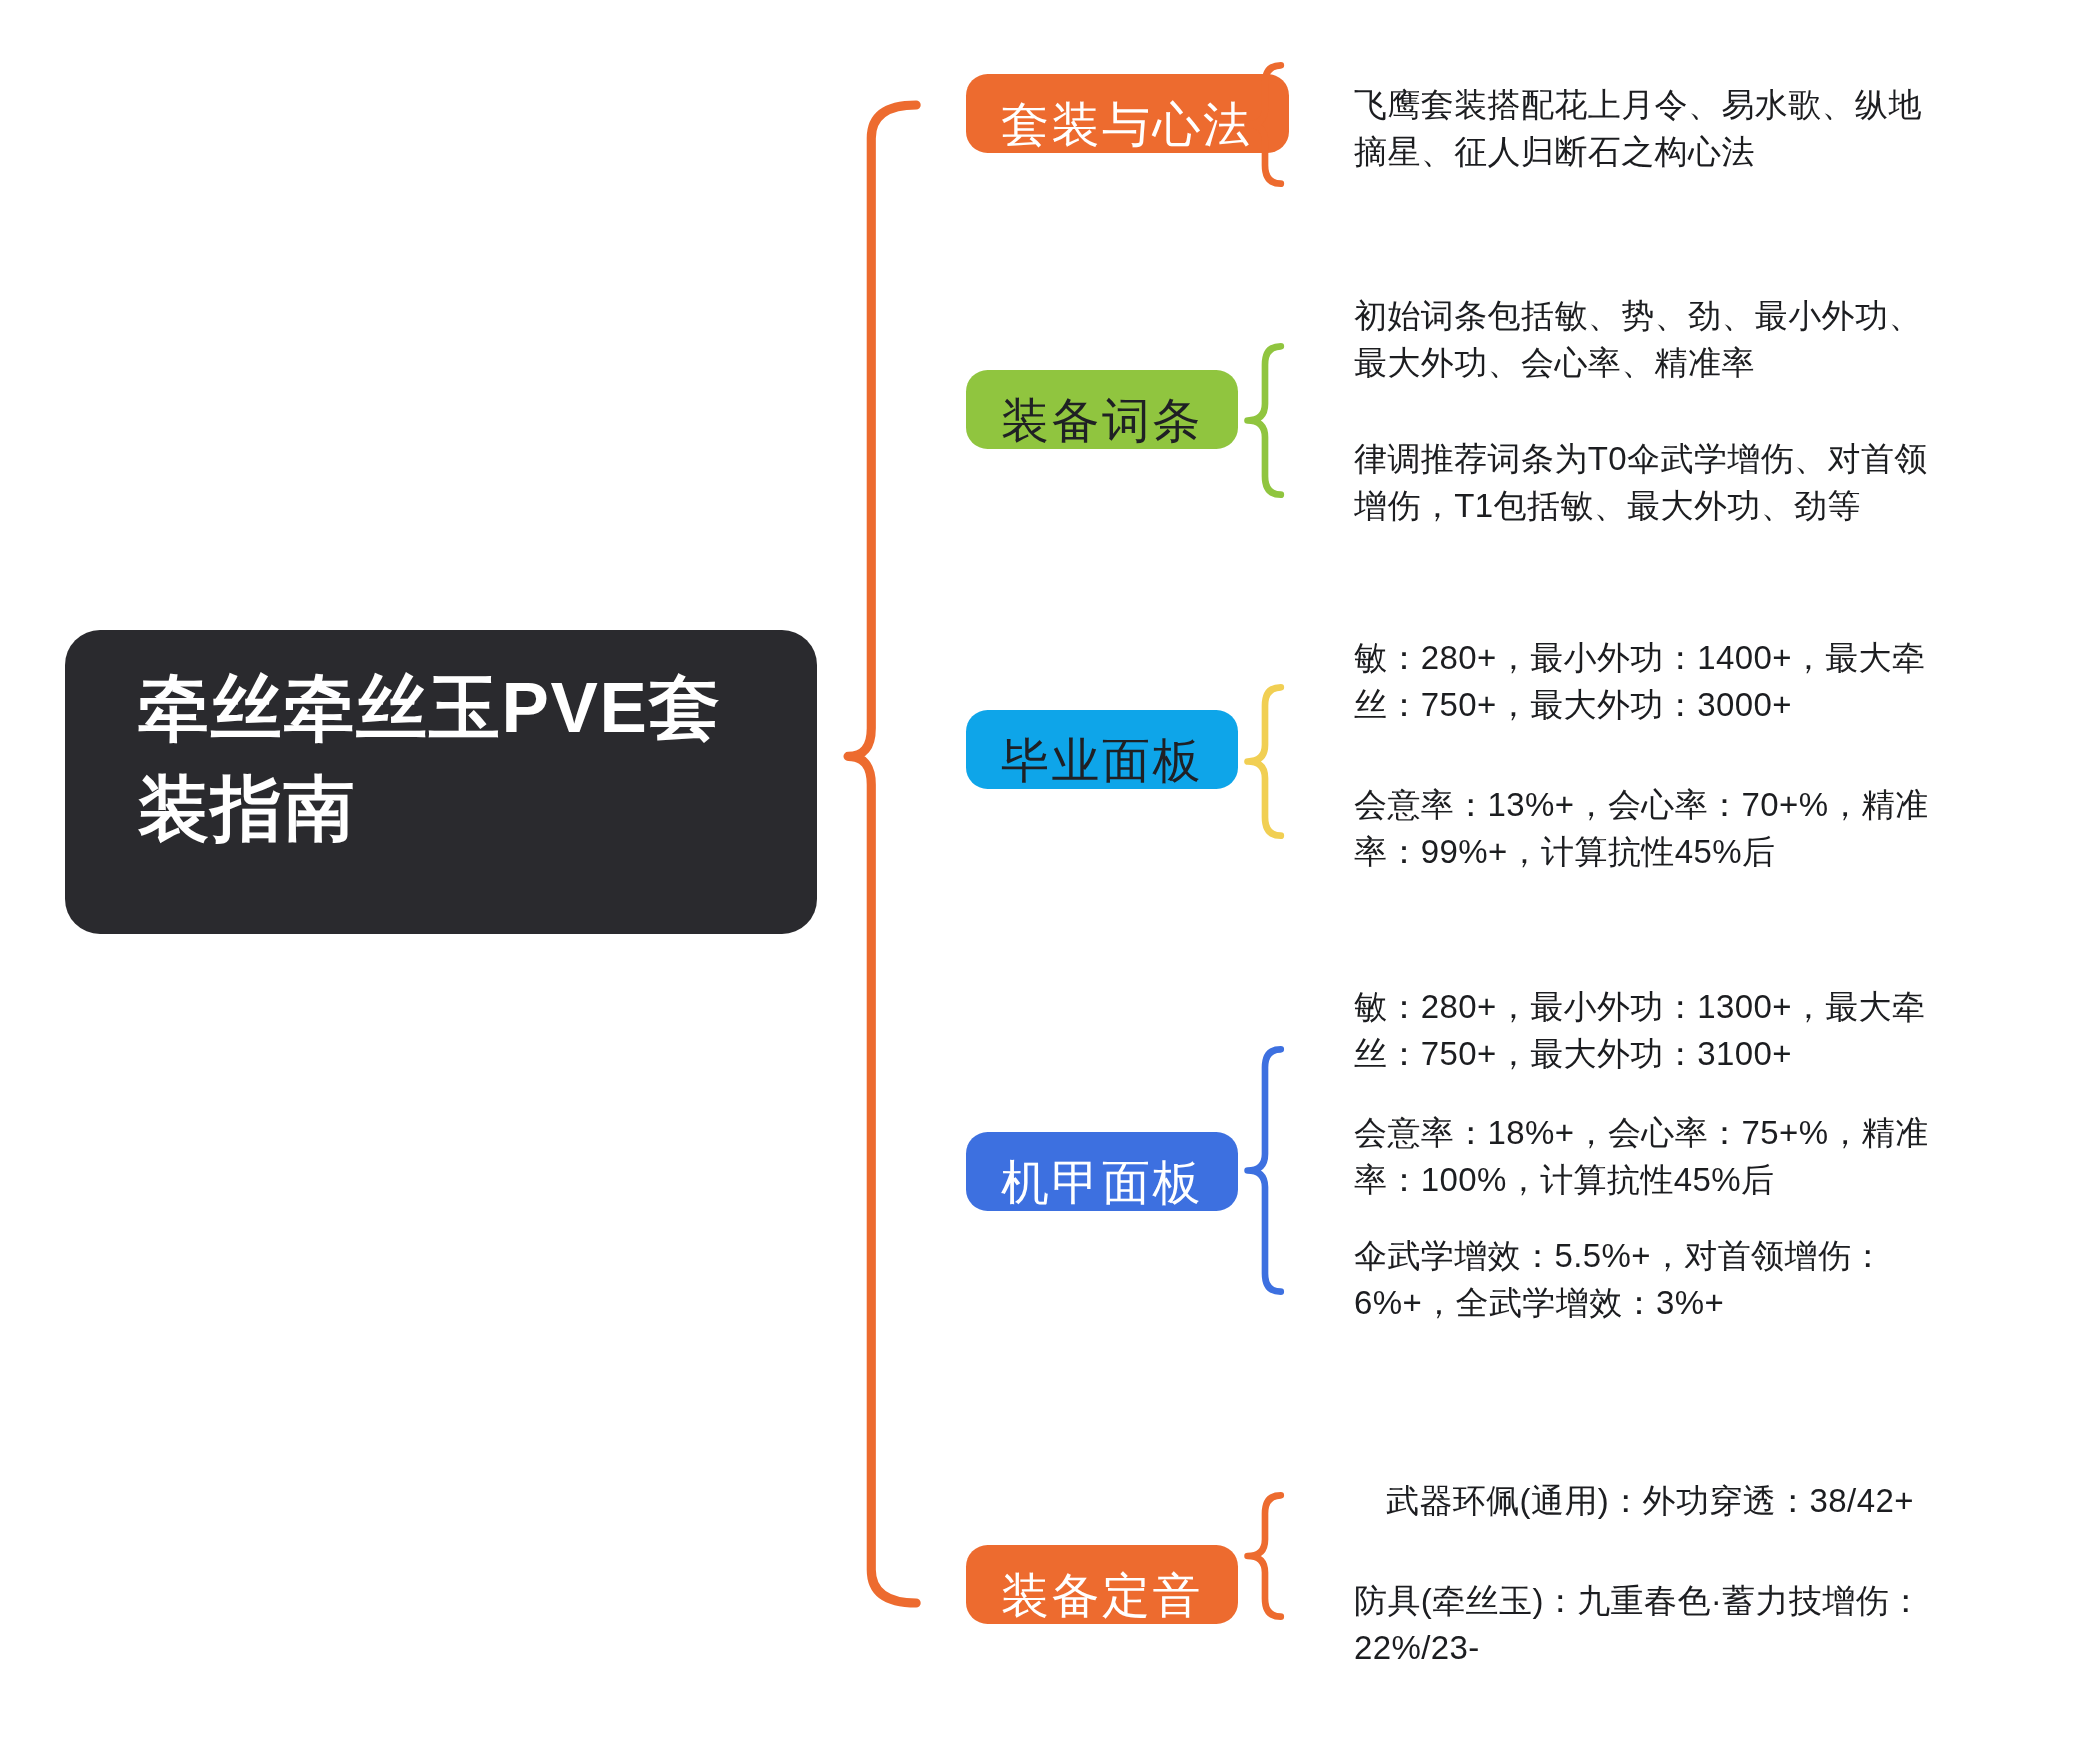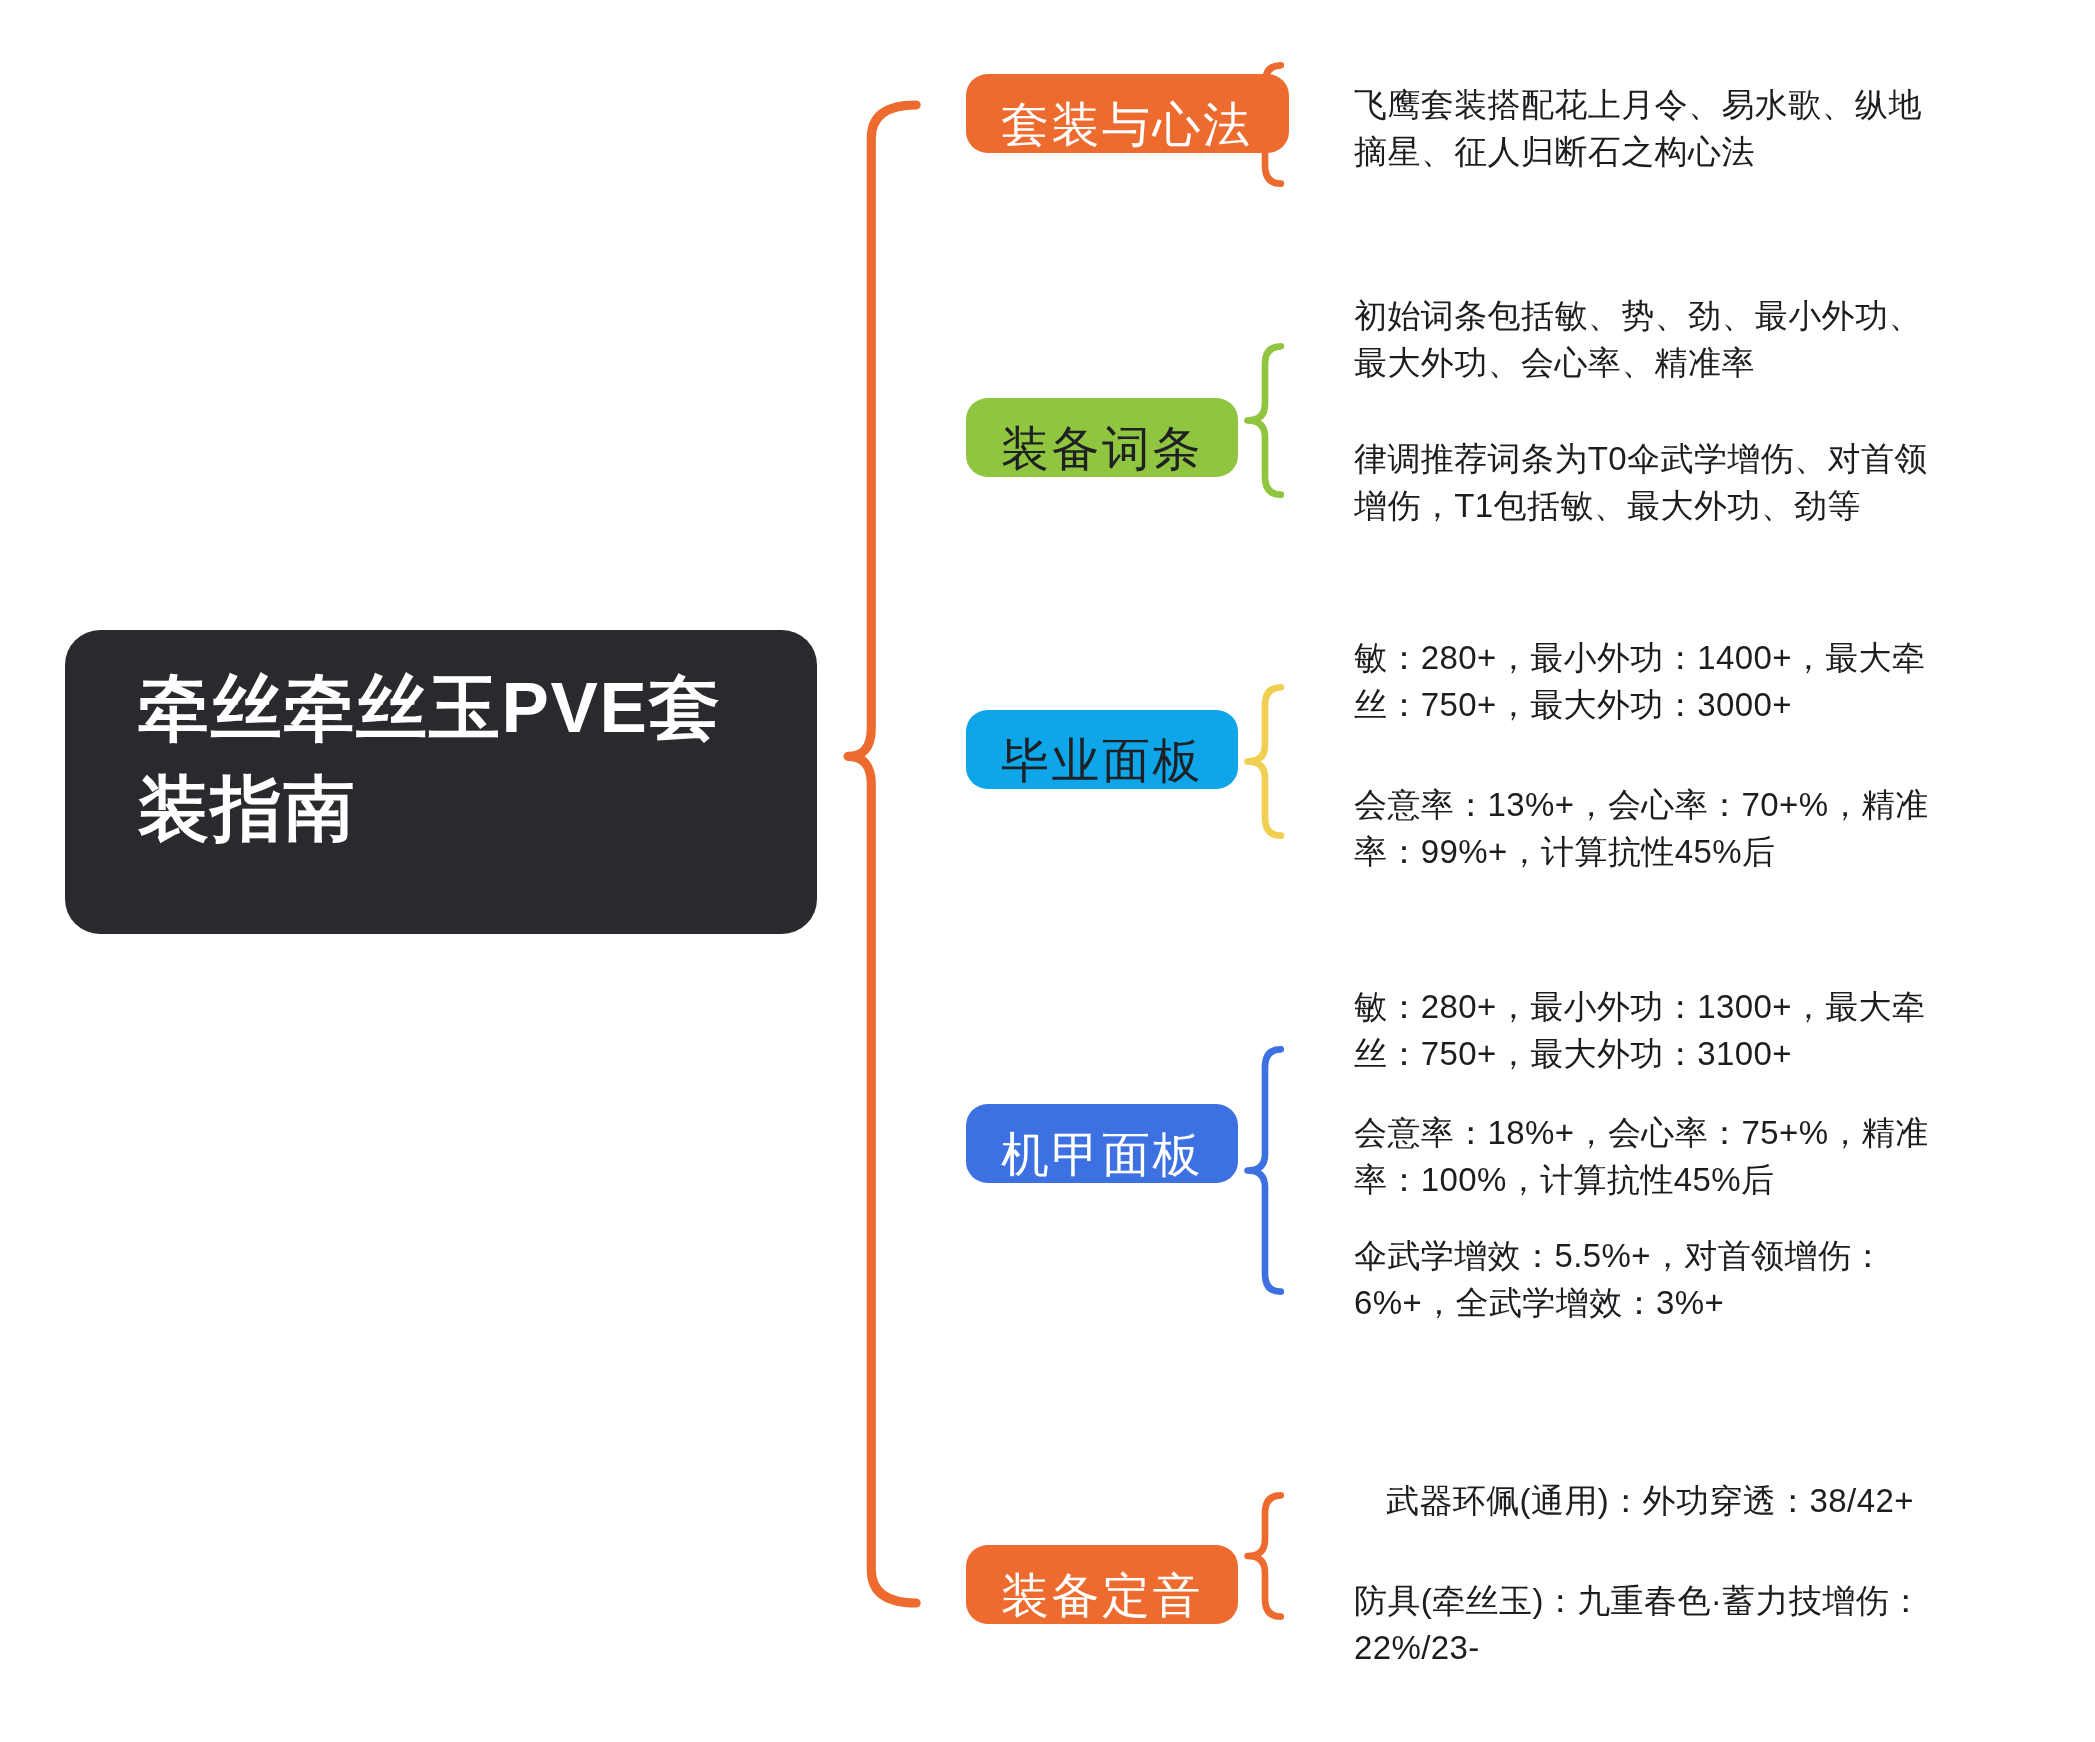--- a/index.html
+++ b/index.html
@@ -44,21 +44,21 @@
     padding: 0 35px;
     border-radius: 21.6px;
     font-size: 48px;
     font-weight: 500;
     letter-spacing: 2.5px;
     white-space: nowrap;
   }
   .n1 { top: 74px; }
   .n2 { top: 370px; }
   .n3 { top: 710px; }
-  .n4 { top: 1104px; }
+  .n4 { top: 1132px; }
   .n5 { top: 1545px; }
 
   
   .tblock {
     position: absolute;
     left: 1354px;
     width: 731px;
     font-size: 33px;
     line-height: 47px;
     white-space: pre-line;
@@ -106,21 +106,21 @@
     <path d="M 88 6 Q 34 6 34 46 L 34 756 Q 34 790 6 790 Q 34 790 34 824 L 34 1769 Q 34 1809 88 1809" style="stroke: rgb(237, 107, 47);"></path>
   </svg>
 
   <div class="branch-node n1" style="background-color: rgb(237, 107, 47); color: rgb(255, 255, 255);">套装与心法</div>
   <svg class="brace sub-brace sb1" width="42" height="125" viewBox="0 0 50 150">
     <path d="M 44 4 Q 25 4 25 26 L 25 55 Q 25 75 4 75 Q 25 75 25 95 L 25 124 Q 25 146 44 146" style="stroke: rgb(237, 107, 47);"></path>
   </svg>
   <div class="tblock b1a" style="color: rgb(28, 29, 32);">飞鹰套装搭配花上月令、易水歌、纵地
 摘星、征人归断石之构心法</div>
 
-  <div class="branch-node n2" style="background-color: rgb(144, 197, 63); color: rgb(31, 32, 36); margin-top: 28px;">装备词条</div>
+  <div class="branch-node n2" style="background-color: rgb(144, 197, 63); color: rgb(31, 32, 36);">装备词条</div>
   <svg class="brace sub-brace sb2" width="42" height="155" viewBox="0 0 50 186">
     <path d="M 44 4 Q 25 4 25 26 L 25 73 Q 25 93 4 93 Q 25 93 25 113 L 25 160 Q 25 182 44 182" style="stroke: rgb(144, 197, 63);"></path>
   </svg>
   <div class="tblock b2a" style="color: rgb(28, 29, 32);">初始词条包括敏、势、劲、最小外功、
 最大外功、会心率、精准率</div>
   <div class="tblock b2b" style="color: rgb(28, 29, 32);">律调推荐词条为T0伞武学增伤、对首领
 增伤，T1包括敏、最大外功、劲等</div>
 
   <div class="branch-node n3" style="background-color: #0ea5e9; color: rgb(31, 32, 36);">毕业面板</div>
   <svg class="brace sub-brace sb3" width="42" height="155" viewBox="0 0 50 186">

